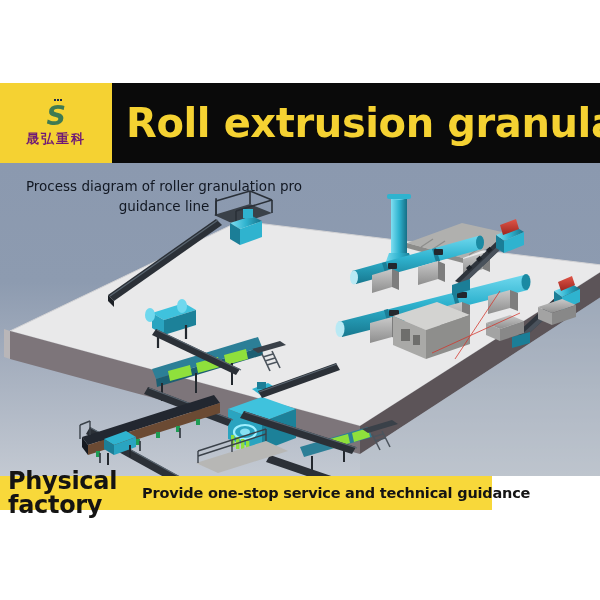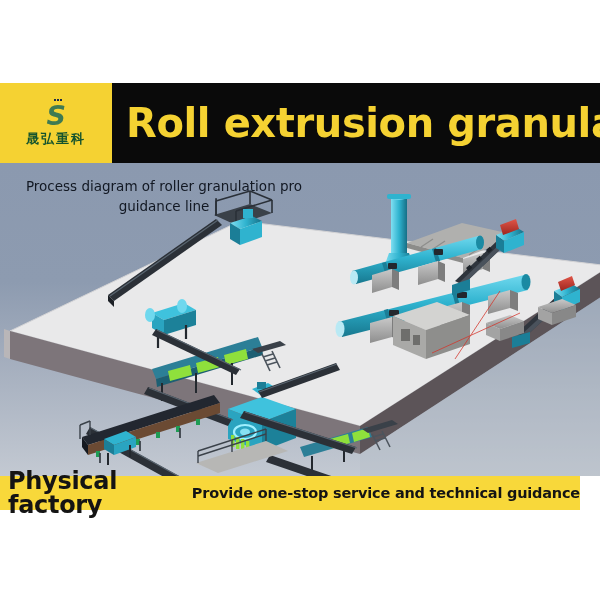--- a/index.html
+++ b/index.html
@@ -62,21 +62,21 @@
     position: absolute;
     top: -3px; left: 7px;
     width: 8px; height: 3px;
     border-top: 2px dotted #1b2a4a;
   }
   .logo-cn {
     font-family: "DejaVu Sans", sans-serif;
     font-size: 13px;
     font-weight: bold;
     letter-spacing: 2px;
-    color: #14532d;
+    color: #701a75;
     margin-top: 3px;
     line-height: 1;
   }
   .header-title {
     flex: 1;
     display: flex;
     align-items: center;
     padding-left: 14px;
     color: #f5d232;
     font-family: "DejaVu Sans", sans-serif;
@@ -116,41 +116,41 @@
   }
   .slab svg { display:block; }
 
   .machines { position:absolute; left:0; top:0; width:600px; height:313px; }
   .machines svg { display:block; }
 
   
   .footer-bar {
     position: absolute;
     left: 0; top: 476px;
-    width: 580px; height: 34px;
+    width: 492px; height: 34px;
     background: #f8d83a;
     display: flex;
     align-items: center;
     padding-left: 8px;
     box-sizing: border-box;
   }
   .footer-main {
     font-family: "DejaVu Sans", sans-serif;
     font-size: 24px;
     font-weight: bold;
     color: #141414;
     letter-spacing: -0.3px;
     line-height: 1;
   }
   .footer-sub {
     font-family: "DejaVu Sans", sans-serif;
     font-size: 14.5px;
     font-weight: bold;
     color: #141414;
-    margin-left: 8px;
+    margin-left: 25px;
     letter-spacing: -0.2px;
     line-height: 1;
     white-space: nowrap;
   }
 </style>
 </head>
 <body>
 
 <div id="page">
 

